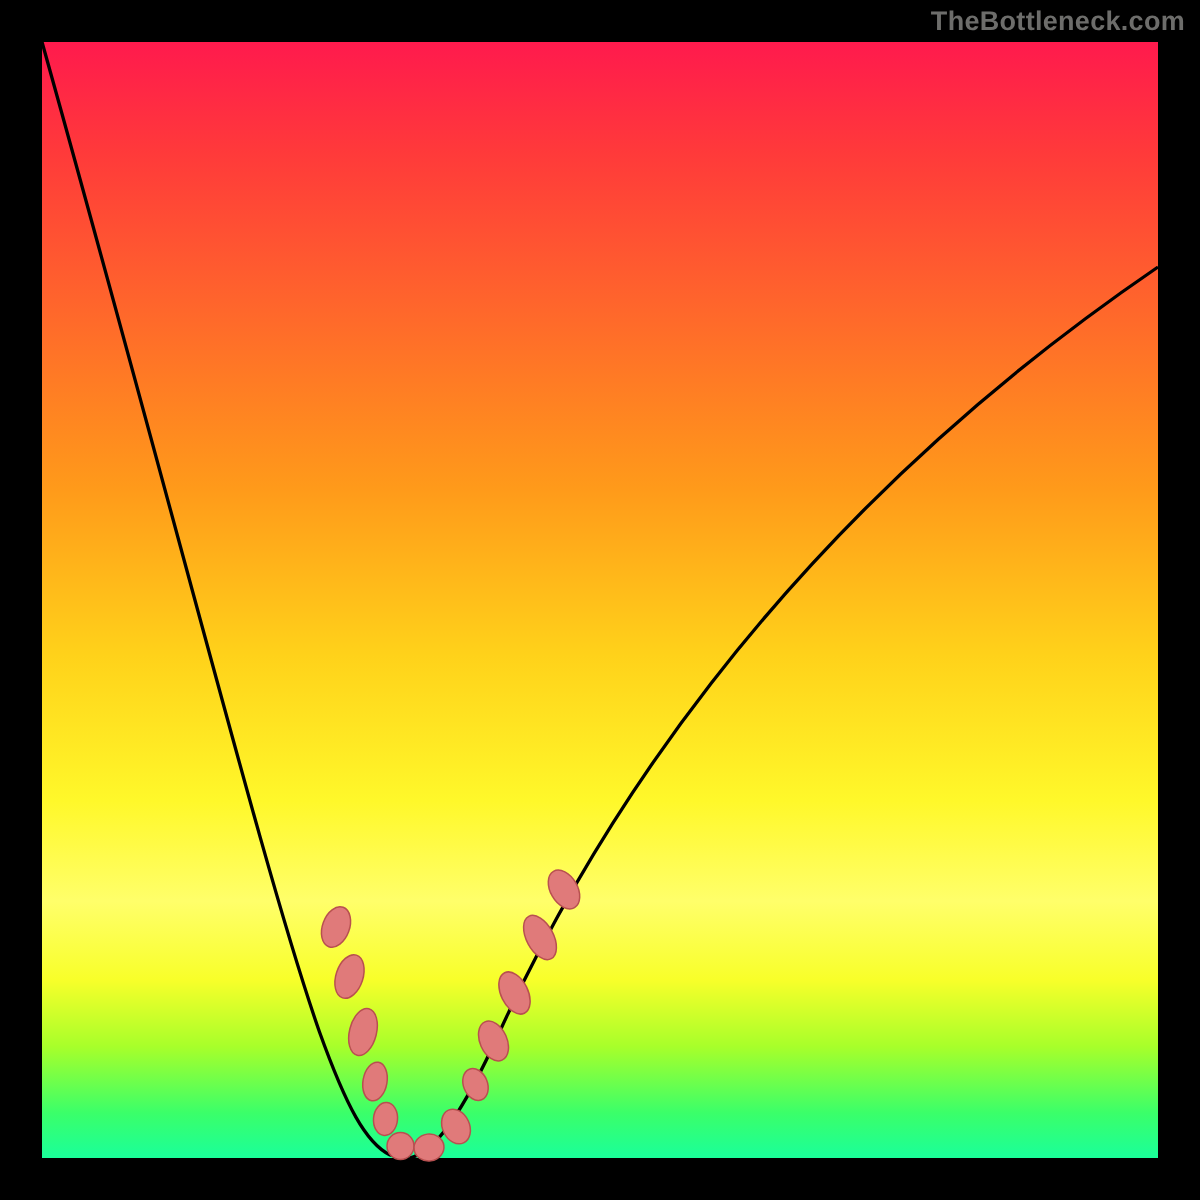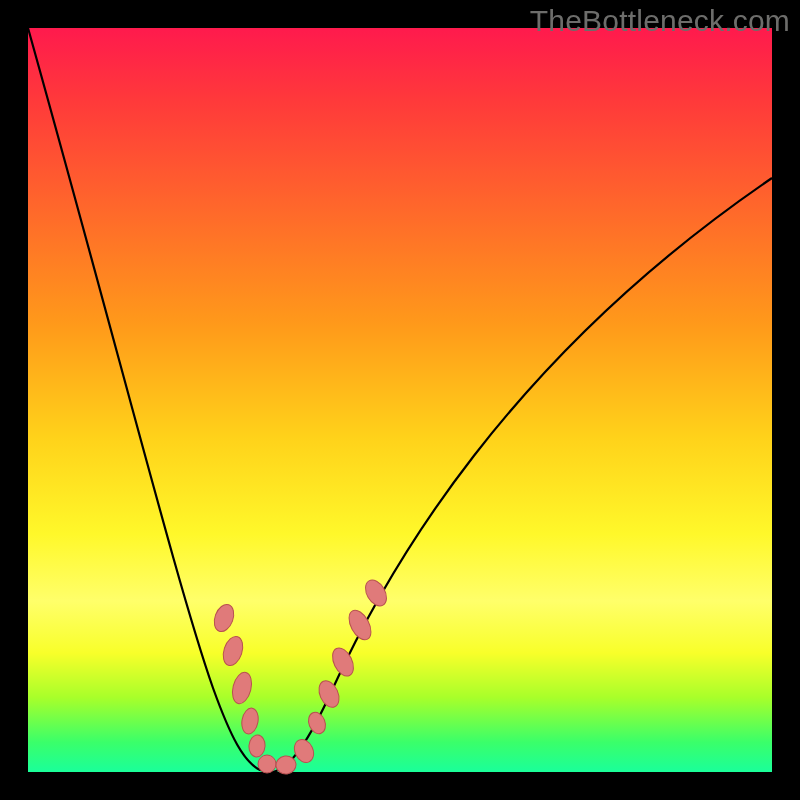--- a/index.html
+++ b/index.html
@@ -47,22 +47,22 @@
     width: 744px;
     height: 744px;
     overflow: visible;
     pointer-events: none;
   }
   .watermark {
     position: absolute;
     top: 4px;
     right: 10px;
     color: #6d6d6b;
-    font-size: 30px;
-    font-weight: 400;
+    font-size: 18px;
+    font-weight: 700;
     letter-spacing: 0.2px;
   }
 </style>
 </head>
 <body>
 
 <div class="frame">
   <div class="plot">
     <svg class="overlay" viewBox="0 0 744 744" preserveAspectRatio="none">
       <path id="path-left" fill="none" stroke-width="2.2" d="M 0 0 C 95 340, 150 560, 185 660 C 203 710, 216 734, 232 742 L 245 744" stroke="#000000"></path>

